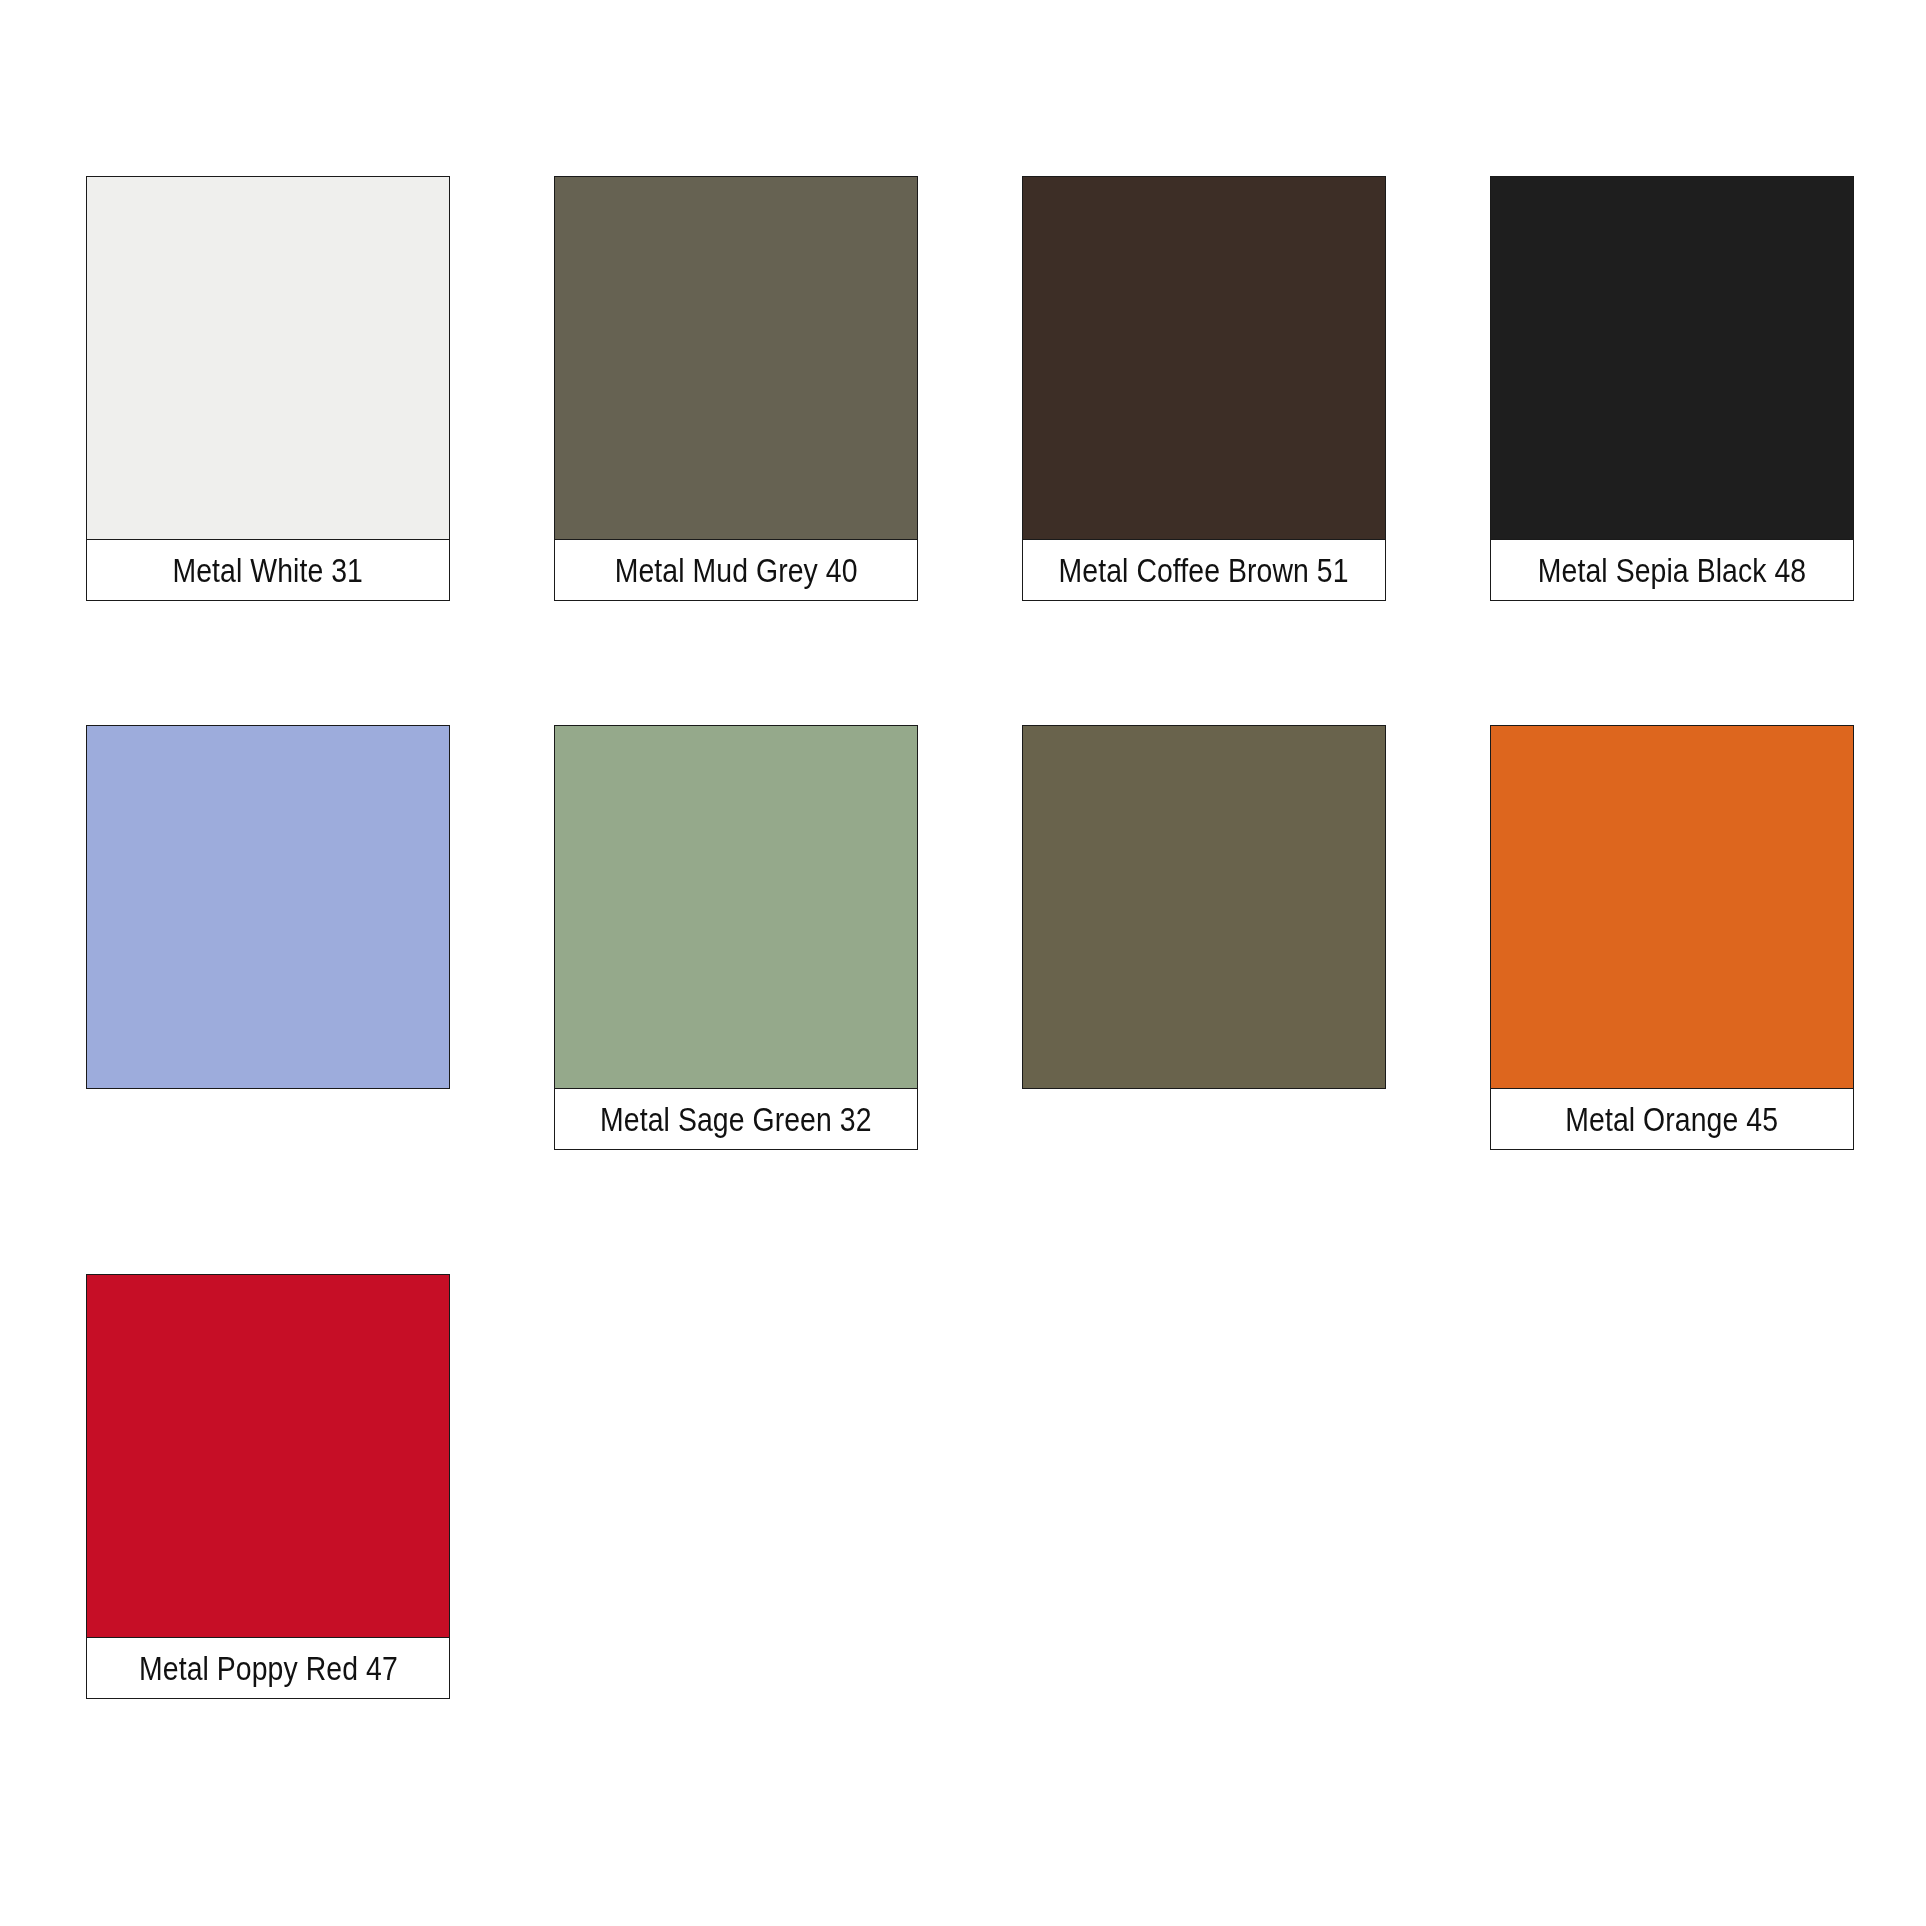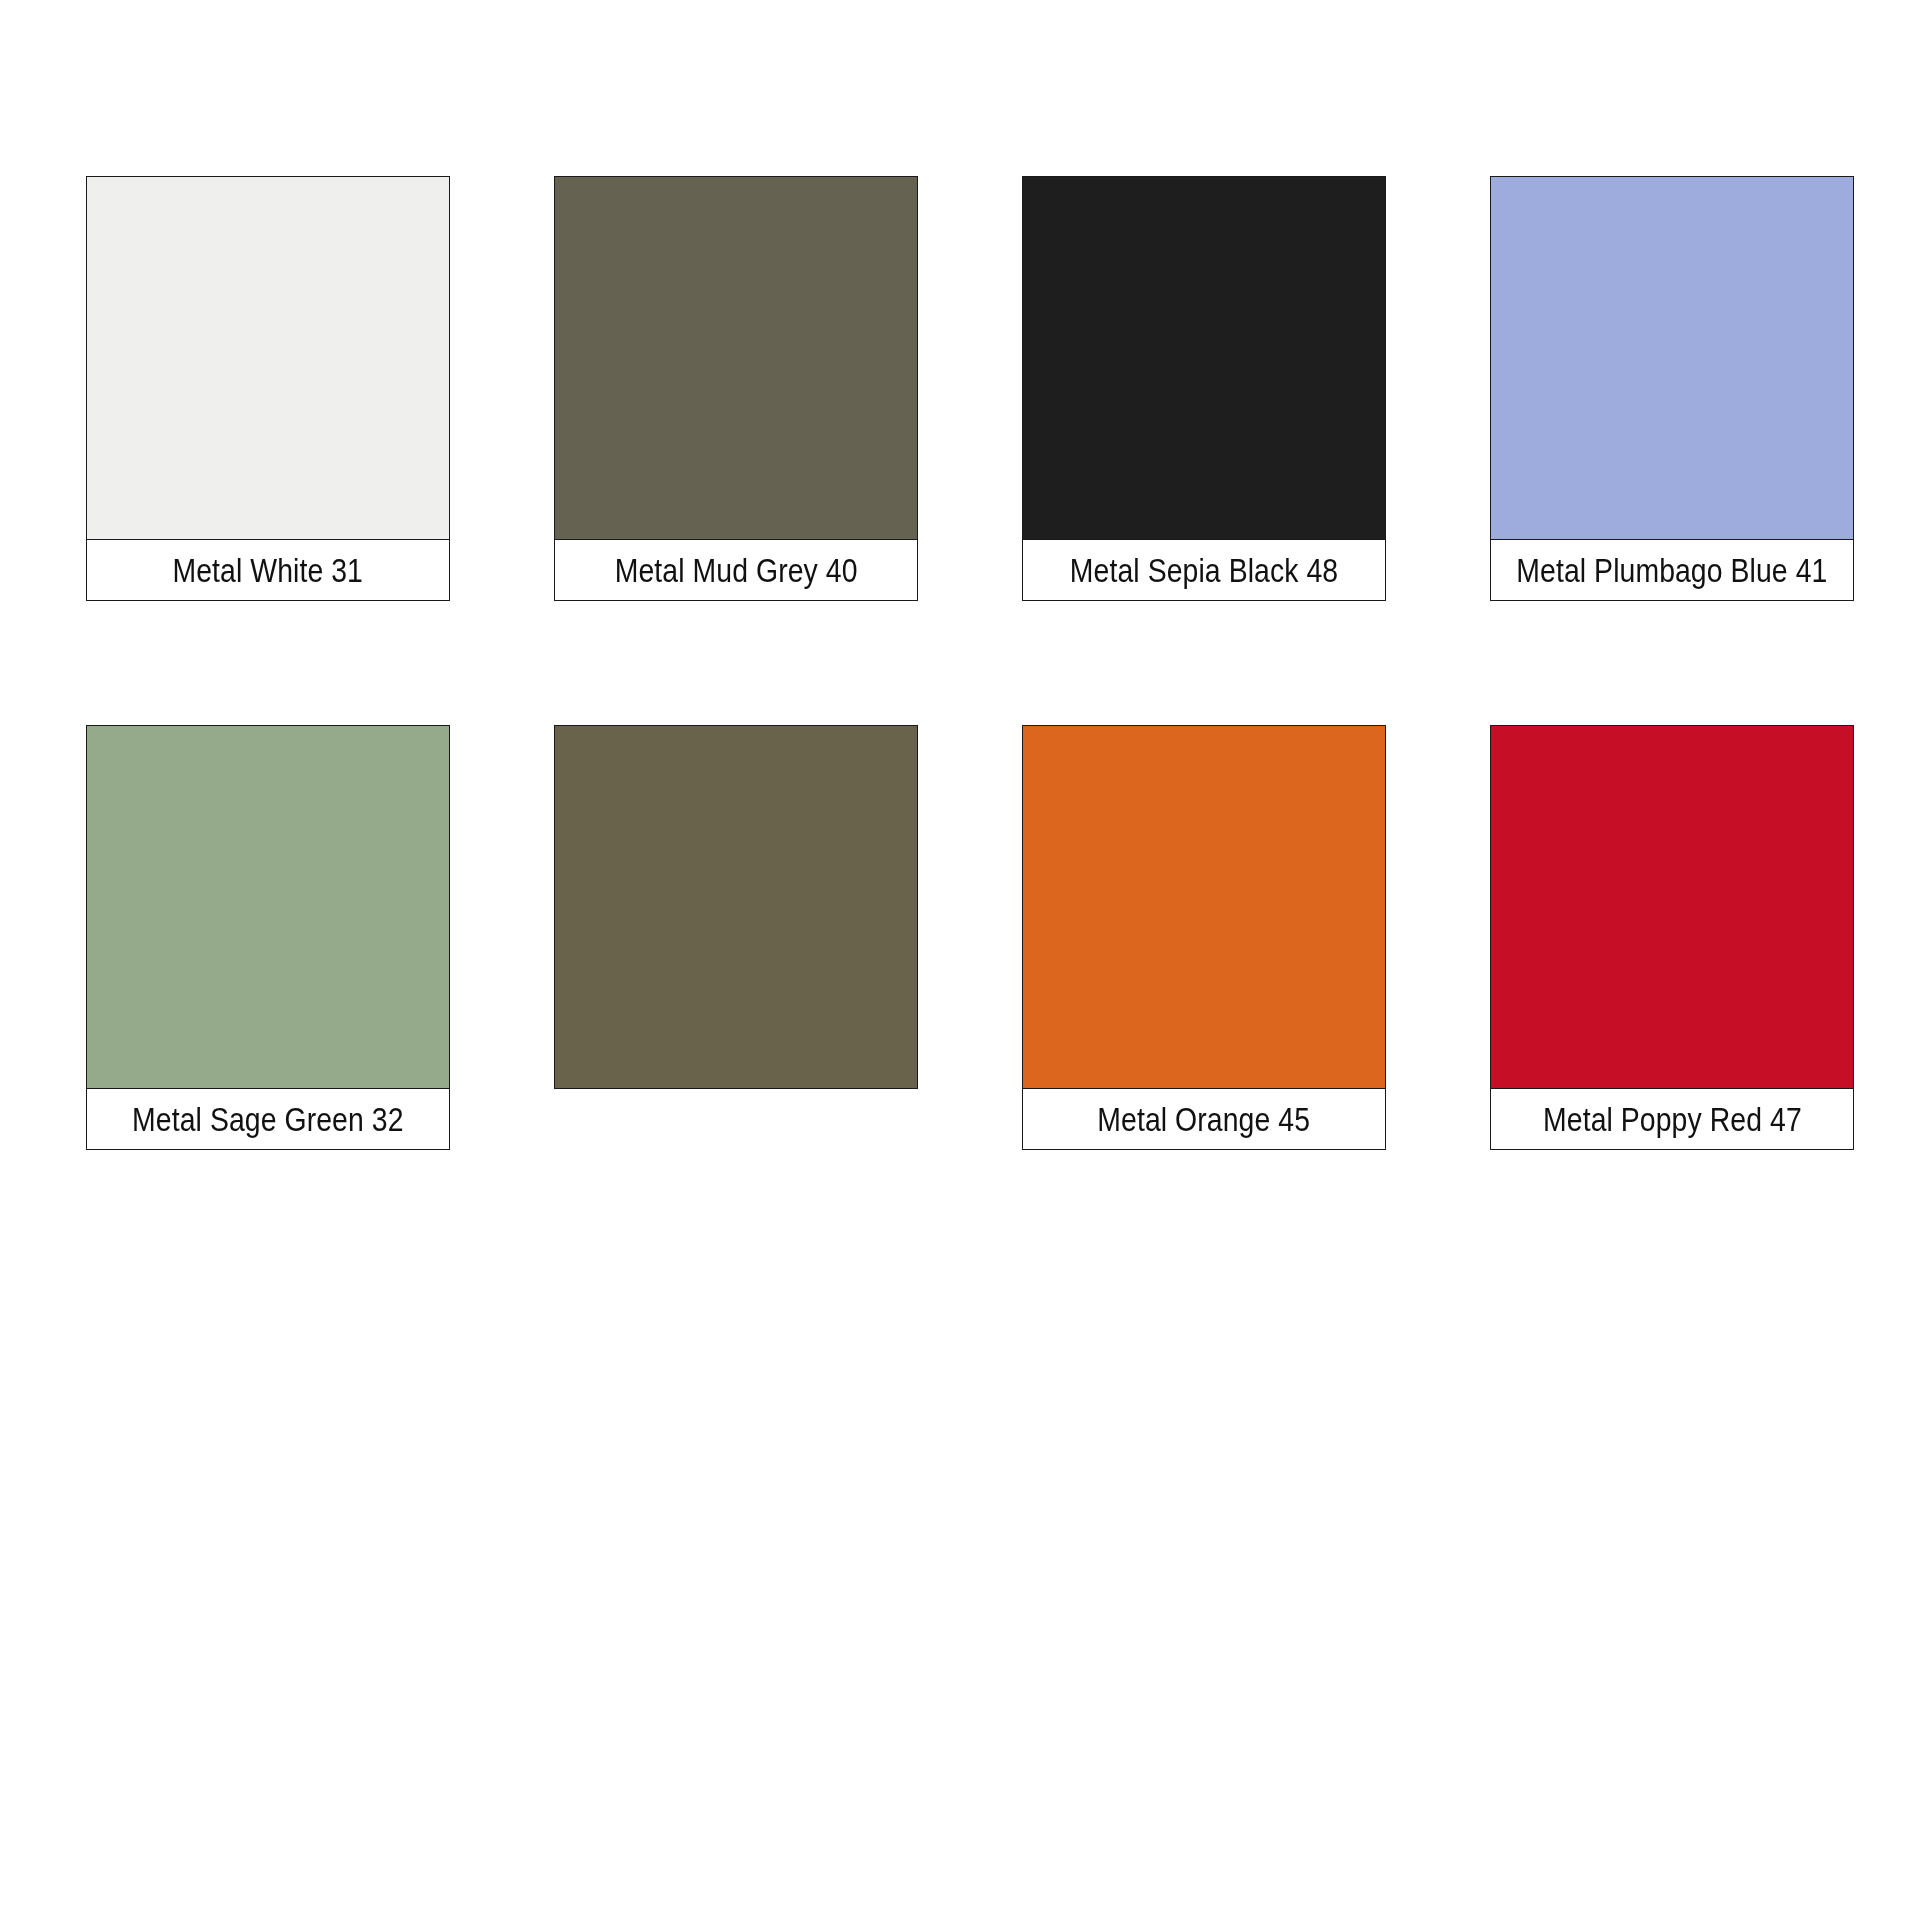--- a/index.html
+++ b/index.html
@@ -78,30 +78,33 @@
           <span class="swatch-label-text">Metal White 31</span>
         </div>
       </div>
       <div class="swatch-card">
         <div class="swatch-chip" style="background-color: rgb(102, 98, 82);"></div>
         <div class="swatch-label-band">
           <span class="swatch-label-text">Metal Mud Grey 40</span>
         </div>
       </div>
       <div class="swatch-card">
+        <div class="swatch-chip" style="background-color: rgb(61, 46, 38);"></div>
+        <div class="swatch-label-band">
+          <span class="swatch-label-text">Metal Coffee Brown 51</span>
+        </div>
+      </div>
+      <div class="swatch-card">
         <div class="swatch-chip" style="background-color: rgb(30, 30, 30);"></div>
         <div class="swatch-label-band">
           <span class="swatch-label-text">Metal Sepia Black 48</span>
         </div>
       </div>
       <div class="swatch-card">
         <div class="swatch-chip" style="background-color: rgb(157, 172, 220);"></div>
-        <div class="swatch-label-band">
-          <span class="swatch-label-text">Metal Plumbago Blue 41</span>
-        </div>
       </div>
       <div class="swatch-card">
         <div class="swatch-chip" style="background-color: rgb(149, 169, 139);"></div>
         <div class="swatch-label-band">
           <span class="swatch-label-text">Metal Sage Green 32</span>
         </div>
       </div>
       <div class="swatch-card">
         <div class="swatch-chip" style="background-color: rgb(105, 99, 76);"></div>
       </div>

